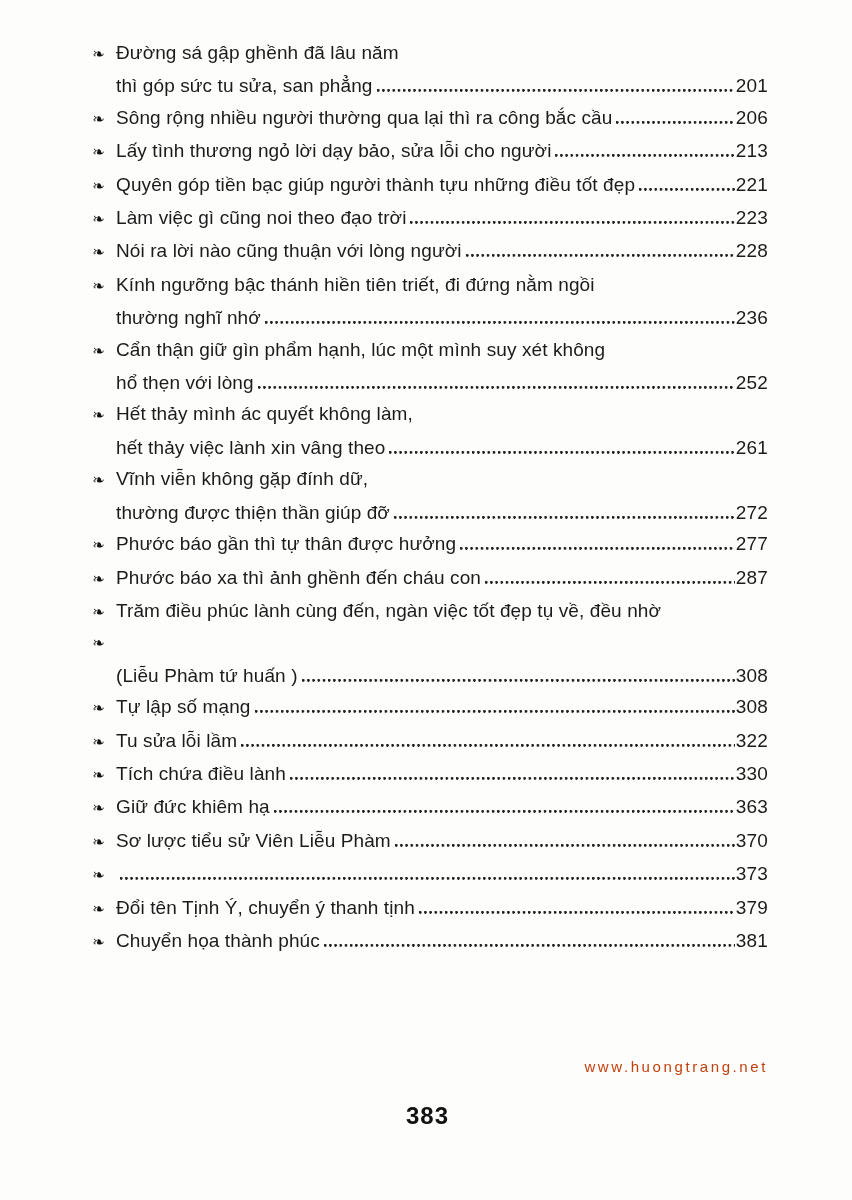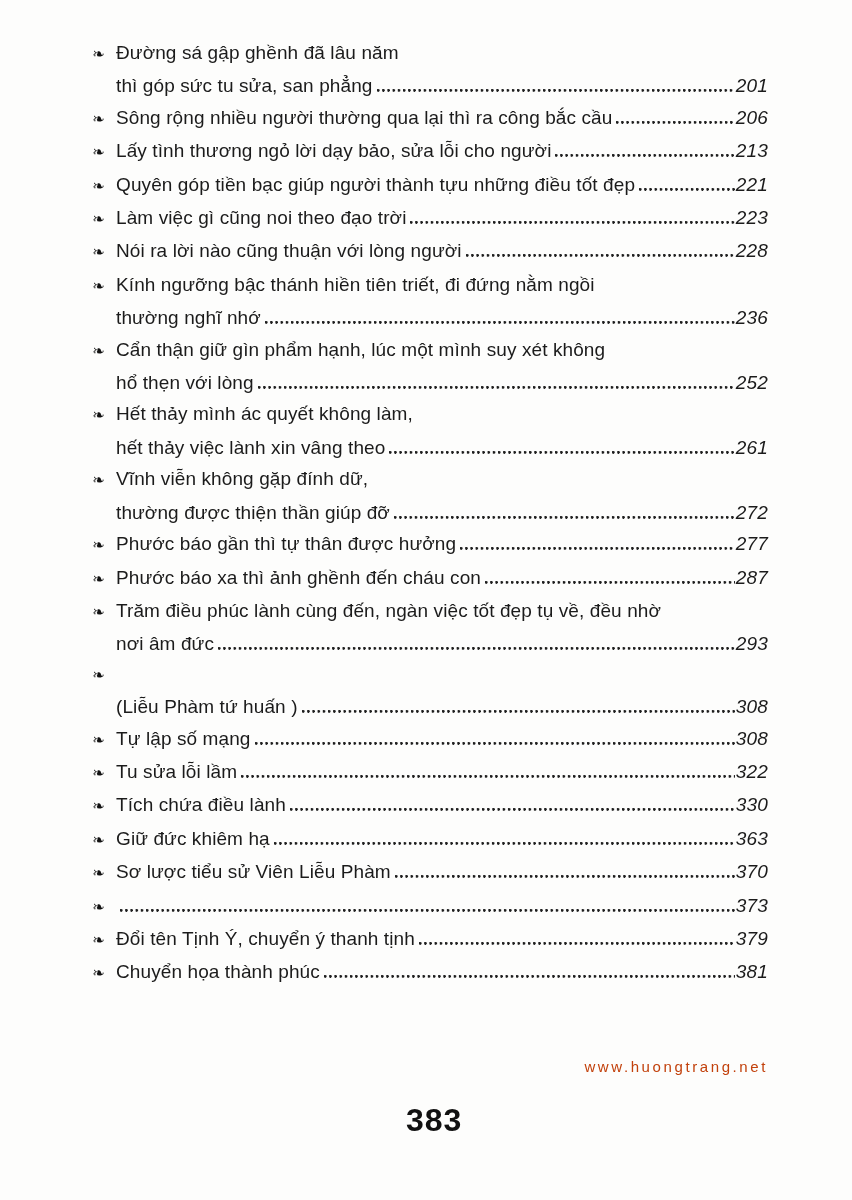--- a/index.html
+++ b/index.html
@@ -38,25 +38,25 @@
   .text { flex: none; letter-spacing: 0.1px; }
   .leader {
     flex: 1 1 auto;
     min-width: 8px;
     height: 3px;
     margin: 0 1px 0 4px;
     background-image: radial-gradient(circle at 1.2px 1.4px, #1e1e1e 1.15px, transparent 1.55px);
     background-size: 5.2px 3px;
     background-repeat: repeat-x;
   }
-  .pageno { flex: none; letter-spacing: 0.2px; font-style: italic; }
+  .pageno { flex: none; letter-spacing: 0.2px; }
   .page-number {
     position: absolute;
     top: 1102px; left: 406px;
-    font-size: 32px;
+    font-size: 24px;
     font-weight: 700;
     letter-spacing: 1px;
     color: #111;
   }
   .website {
     position: absolute;
     top: 1058px; right: 84px;
     font-size: 15px;
     letter-spacing: 2.6px;
     color: #c2410c;
@@ -159,26 +159,20 @@
           <span class="bullet">❧</span>
           <span class="text">Phước báo xa thì ảnh ghềnh đến cháu con</span>
           <span class="leader"></span>
           <span class="pageno">287</span>
         </div>
         <div class="line">
           <span class="bullet">❧</span>
           <span class="text">Trăm điều phúc lành cùng đến, ngàn việc tốt đẹp tụ về, đều nhờ</span>
         </div>
         <div class="line">
-          <span class="bullet-spacer"></span>
-          <span class="text">nơi âm đức</span>
-          <span class="leader"></span>
-          <span class="pageno">293</span>
-        </div>
-        <div class="line">
           <span class="bullet">❧</span>
         </div>
         <div class="line">
           <span class="bullet-spacer"></span>
           <span class="text">(Liễu Phàm tứ huấn )</span>
           <span class="leader"></span>
           <span class="pageno">308</span>
         </div>
         <div class="line">
           <span class="bullet">❧</span>

